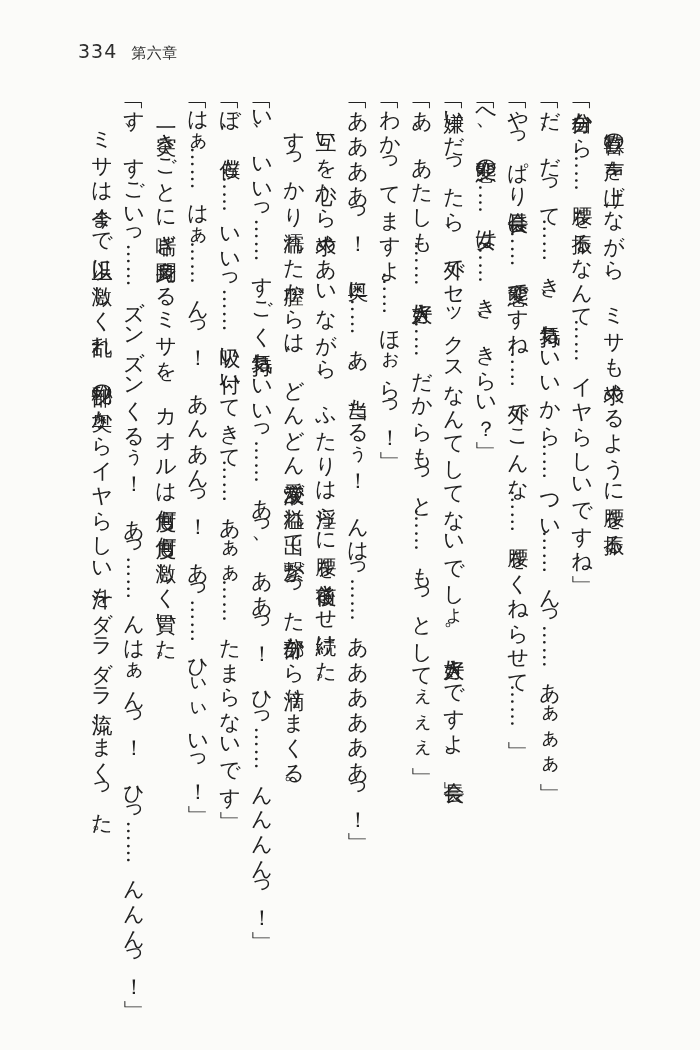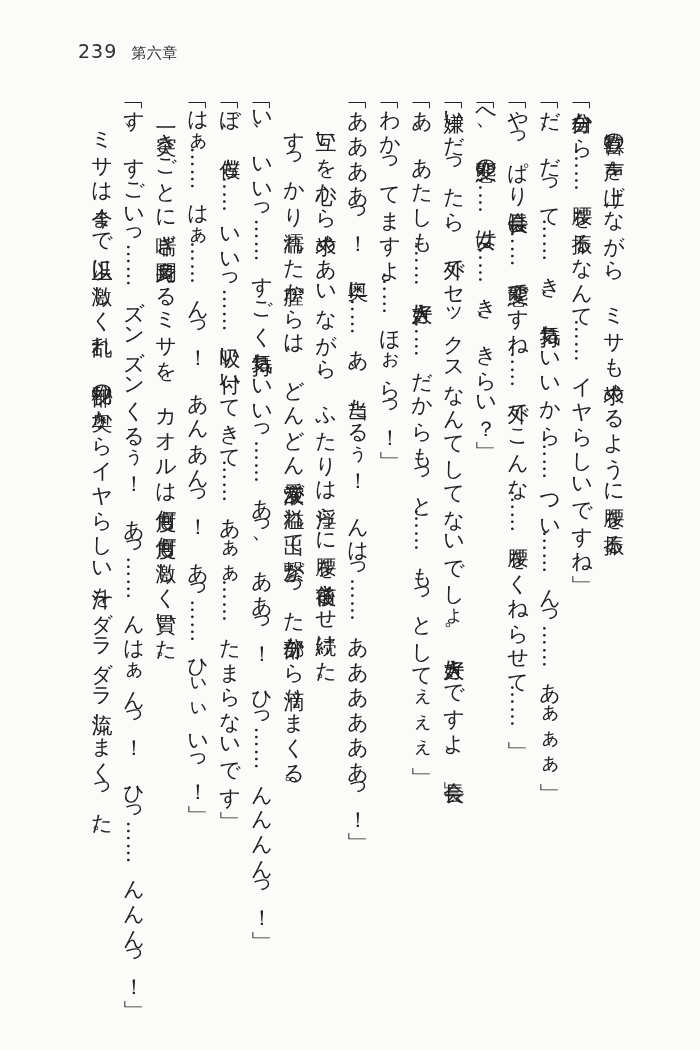--- a/index.html
+++ b/index.html
@@ -59,21 +59,21 @@
     padding: 0;
     white-space: nowrap;
   }
 </style>
 </head>
 <body>
 
 <div class="page">
 
   <header class="page-header">
-    <span class="page-number">239</span>
+    <span class="page-number">334</span>
     <span class="chapter">
       <span>第六章</span>
     </span>
   </header>
 
   <main class="text-block">
     <p class="line">　歓喜の声を上げながら、ミサも求めるように腰を振る。</p>
     <p class="line">「自分から……腰を振るなんて……イヤらしいですね」</p>
     <p class="line">「だ、だって……き、気持ちいいから……つい……んっ……あぁぁぁ」</p>
     <p class="line">「やっぱり会長は……変態ですね……外でこんな……腰をくねらせて……」</p>

